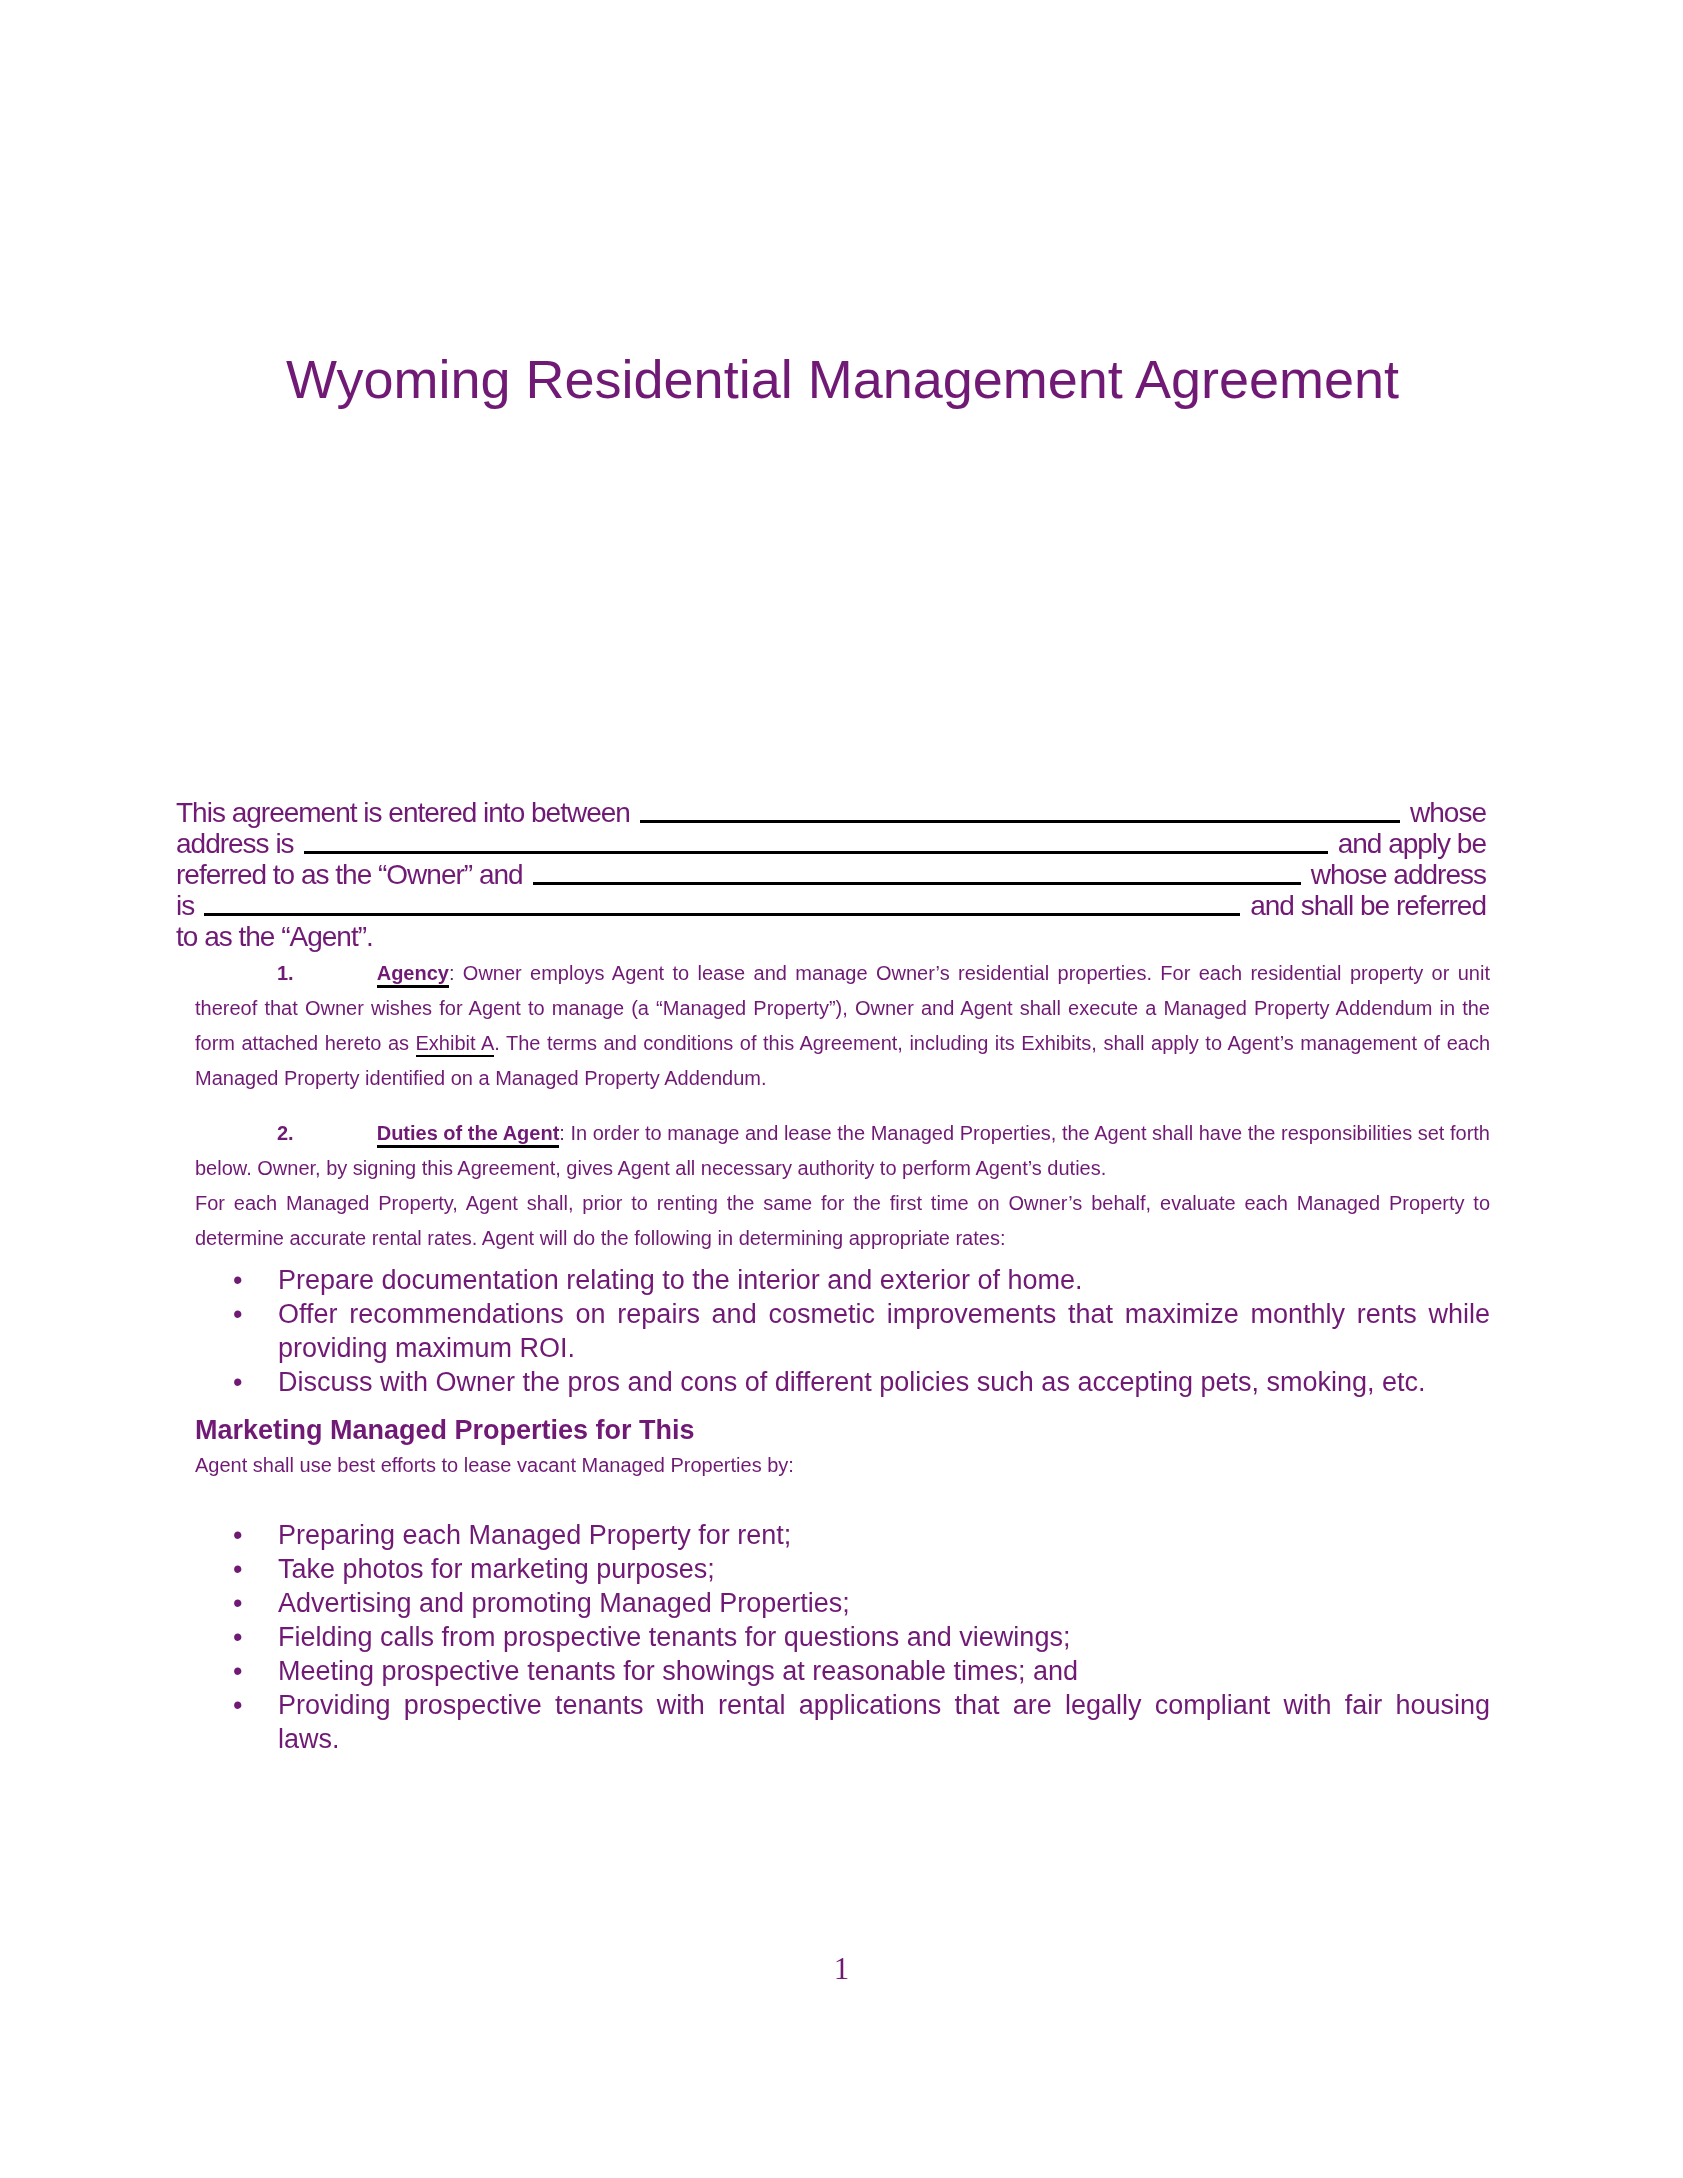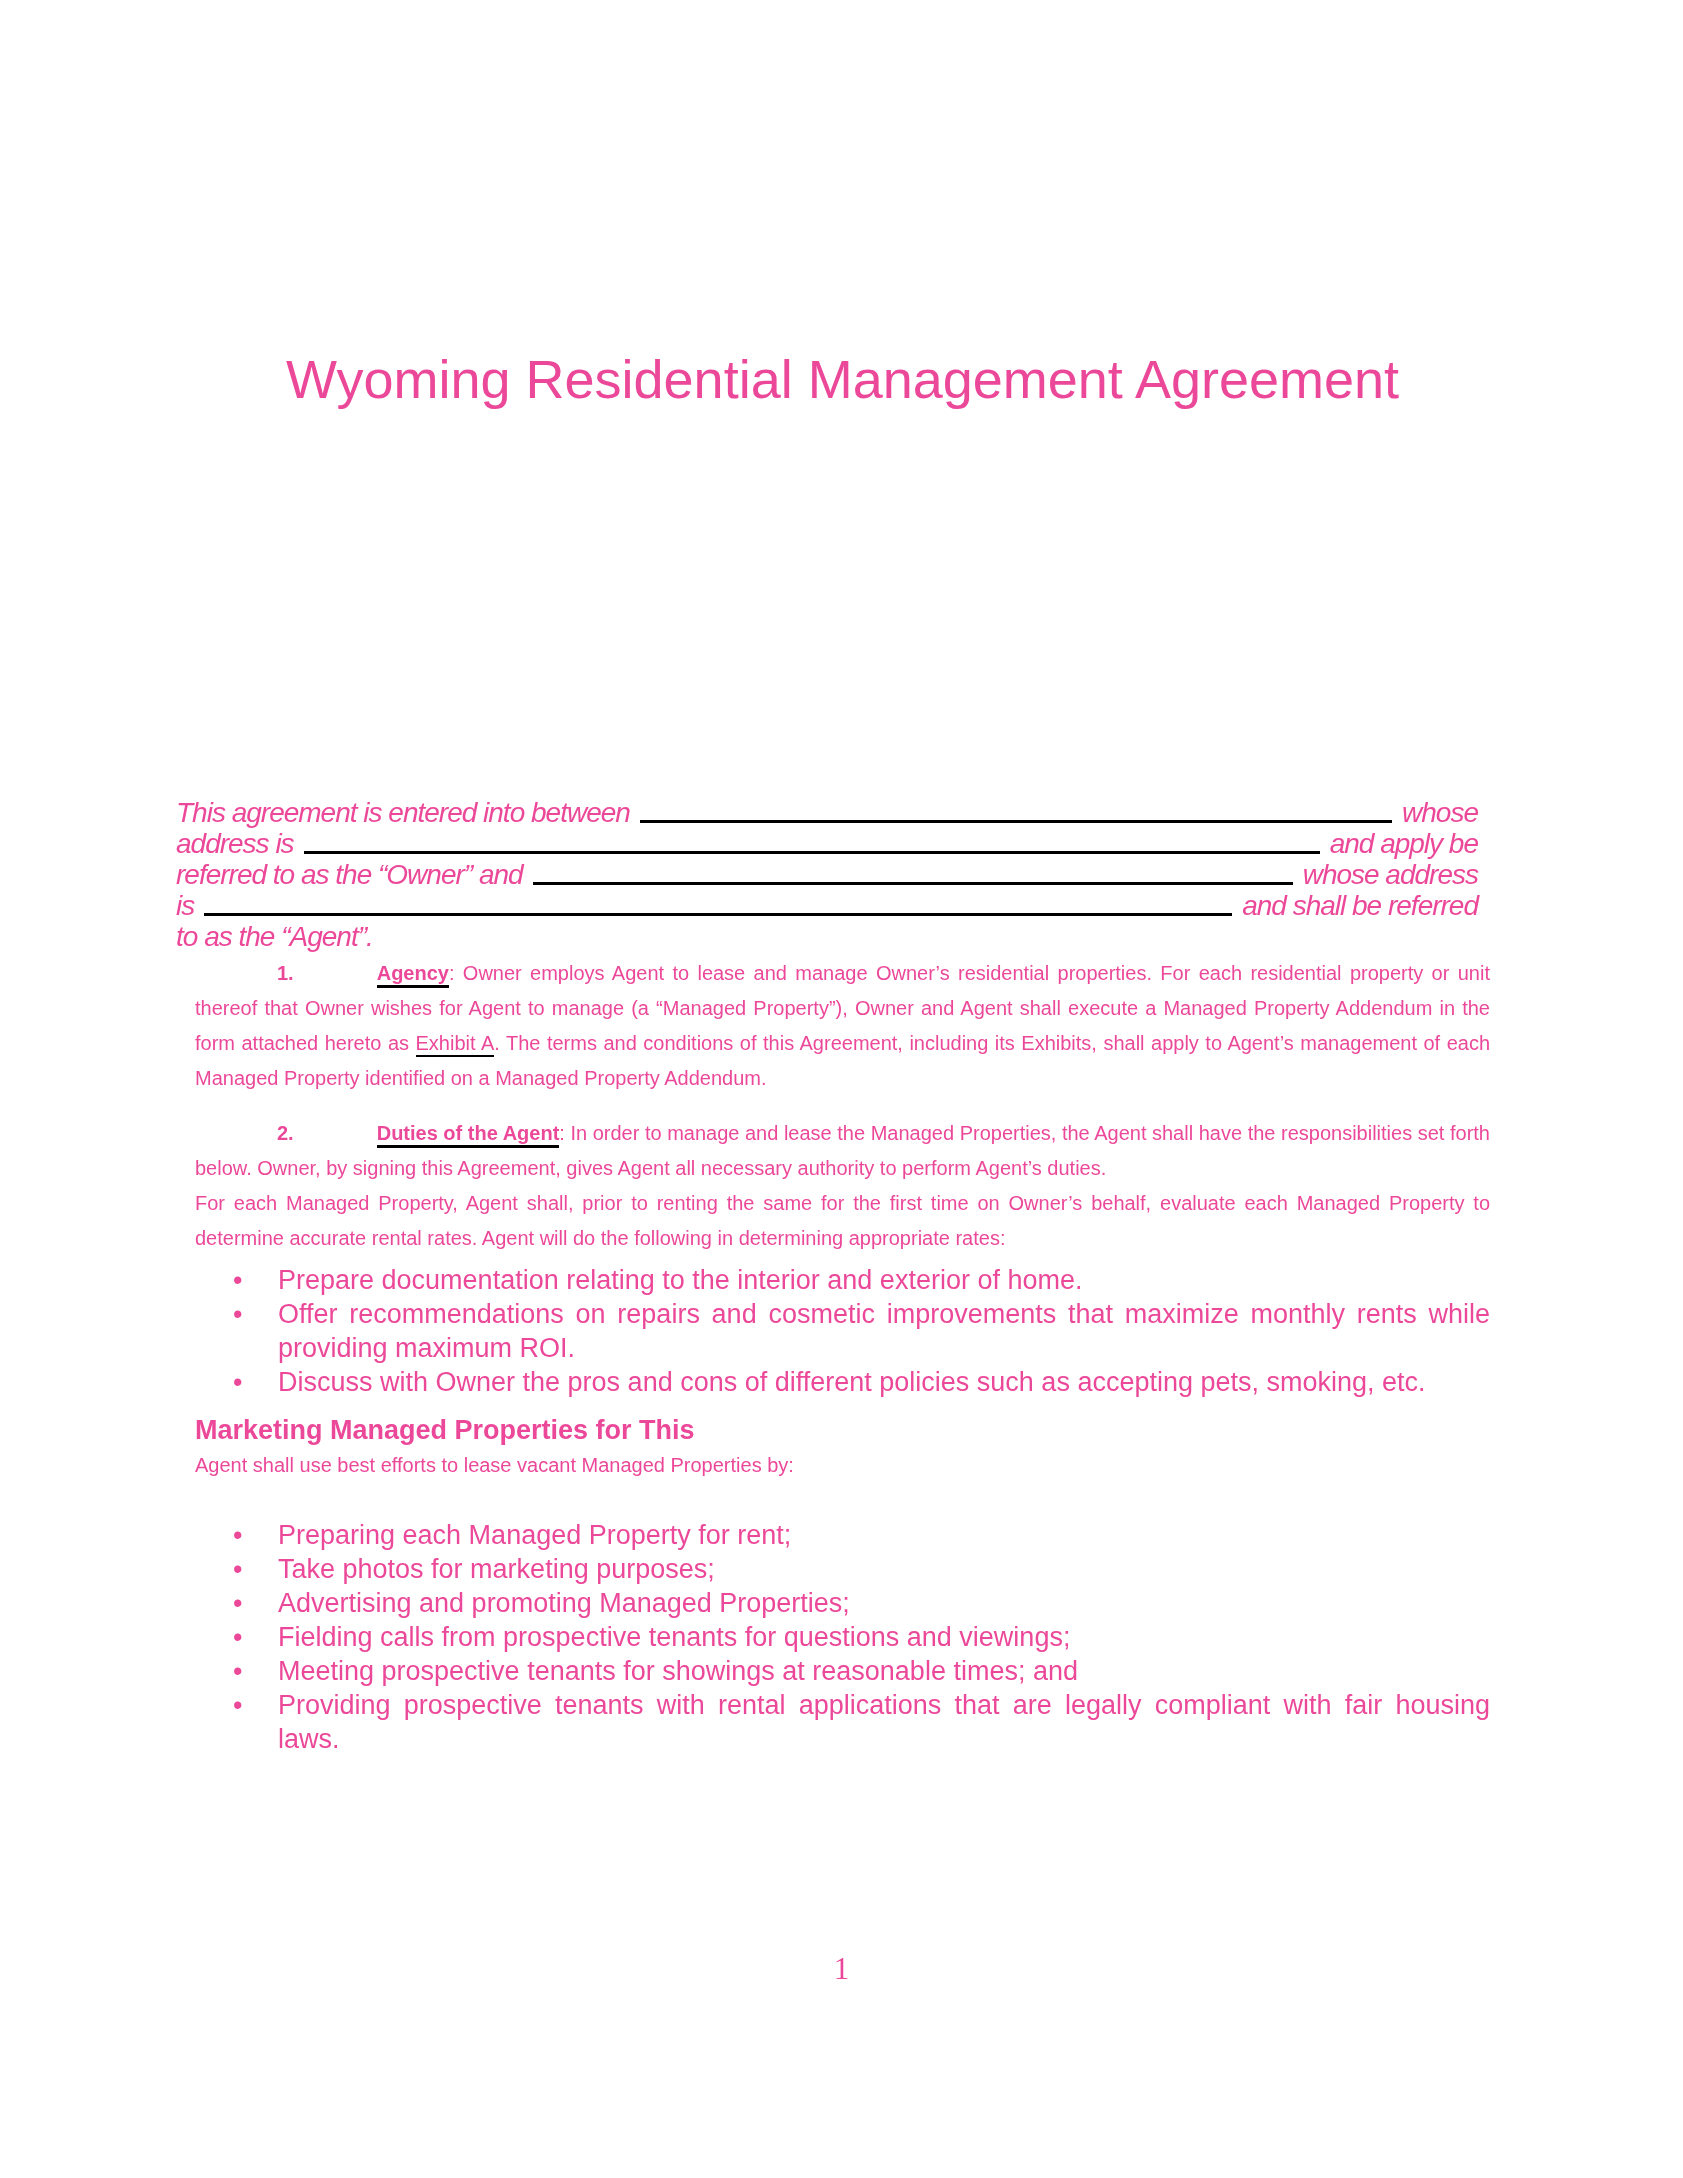--- a/index.html
+++ b/index.html
@@ -1,32 +1,32 @@
 <!DOCTYPE html>
 <html><head>
 <meta charset="utf-8">
 <style>
   html,body{margin:0;padding:0;background:#ffffff;}
   .page{
     position:relative;
     width:1683px;height:2178px;
-    background:#ffffff;color:#ec4899;
+    background:#ffffff;color:#701a75;
     font-family:"Liberation Sans", sans-serif;
     overflow:hidden;
   }
   .content{position:absolute;left:195px;right:193px;top:0;}
   .doc-title{
     margin:344px 0 0 0;
     font-size:54px;line-height:71px;font-weight:400;
     text-align:center;white-space:nowrap;
   }
   
   .opening{
-    margin:382px 12px 0 -19px;
-    font-size:28px;line-height:31px;letter-spacing:-1px;font-style:italic;
+    margin:382px 4px 0 -19px;
+    font-size:28px;line-height:31px;letter-spacing:-1px;
   }
   .open-line{display:flex;align-items:flex-end;height:31px;}
   .open-line .pre,.open-line .post{white-space:nowrap;}
   .fill{flex:1 1 auto;border-bottom:3px solid #000;margin:0 10px 5px 10px;height:2px;}
   
   .para{font-size:20px;line-height:35px;text-align:justify;margin:0;}
   .sec1{margin-top:4px;}
   .sec2{margin-top:20px;}
   .tab1{display:inline-block;width:82px;}
   .tab2{display:inline-block;width:83px;}

